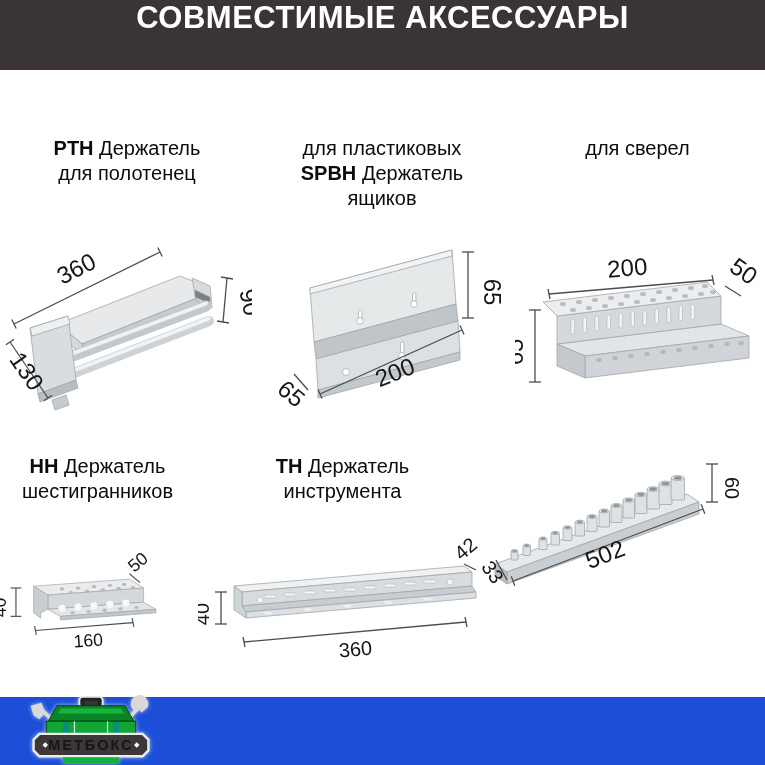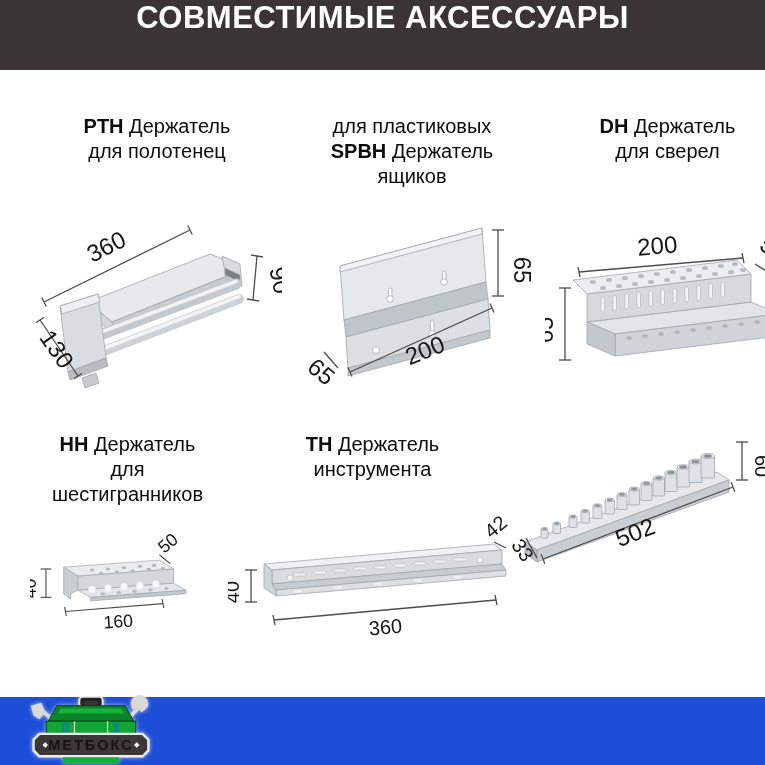--- a/index.html
+++ b/index.html
@@ -9,21 +9,21 @@
     background:#ffffff; font-family:"Liberation Sans", sans-serif;
   }
   
   .banner {
     height:70px; background:#3a3436; display:flex; align-items:flex-start; justify-content:center;
   }
   .banner h1 {
     margin:0; color:#ffffff; font-size:31px; font-weight:700; letter-spacing:.5px;
   }
   
-  main { padding-top:44px;margin-left:30px; }
+  main { padding-top:66px; }
   .row { display:grid; }
   .row1 { grid-template-columns:254px 256px 255px; }
   .row2 { grid-template-columns:195px 295px 235px; margin-top:25px; }
   .card { display:flex; flex-direction:column; align-items:center; }
   .ptitle {
     text-align:center; font-size:20px; line-height:25px; color:#0c0c0c;
   }
   .row1 .ptitle { min-height:88px; }
   .row2 .ptitle { min-height:72px; }
   .code { font-weight:700; }
@@ -133,21 +133,20 @@
           </g>
           <text class="dim-lg" x="222" y="68" transform="rotate(90 222 68)">65</text>
           <text class="dim-lg" x="136" y="156" transform="rotate(-22 136 156)">200</text>
           <text class="dim-lg" x="24" y="176" transform="rotate(40 24 176)">65</text>
         </svg>
       </figure>
     </div>
 
     <div class="card">
       <div class="ptitle">
-        <div><span class="code">DH</span> <span>Держатель</span></div>
         <div>для сверел</div>
       </div>
       <figure>
         <svg width="245" height="200" viewBox="0 0 245 200">
           <g class="fig">
             <polygon points="42,120 206,100 234,112 70,132" fill="#e2e5e7"></polygon>
             <polygon points="70,132 234,112 234,134 70,154" fill="#d0d4d8"></polygon>
             <polygon points="42,120 70,132 70,154 42,142" fill="#c4c9cd"></polygon>
             <polygon points="42,92 206,72 206,100 42,120" fill="#d5d9dc"></polygon>
             <polygon points="28,78 192,58 206,72 42,92" fill="#ebedee"></polygon>
@@ -214,21 +213,20 @@
         </svg>
       </figure>
     </div>
   </div>
 
   <div class="row row2">
 
     <div class="card">
       <div class="ptitle">
         <div><span class="code">HH</span> <span>Держатель</span></div>
-        <div>для</div>
         <div>шестигранников</div>
       </div>
       <figure>
         <svg width="195" height="155" viewBox="0 0 220 155">
           <g class="fig">
             <polygon points="38,58 146,50 162,60 54,68" fill="#eaecee"></polygon>
             <polygon points="54,68 162,60 162,76 54,84" fill="#d4d8db"></polygon>
             <polygon points="54,84 162,76 176,84 68,92" fill="#e3e6e8"></polygon>
             <polygon points="68,92 176,84 176,88 68,96" fill="#c2c7cb"></polygon>
             <polygon points="38,58 54,68 54,84 46,88 46,94 38,88" fill="#c9ced2"></polygon>

